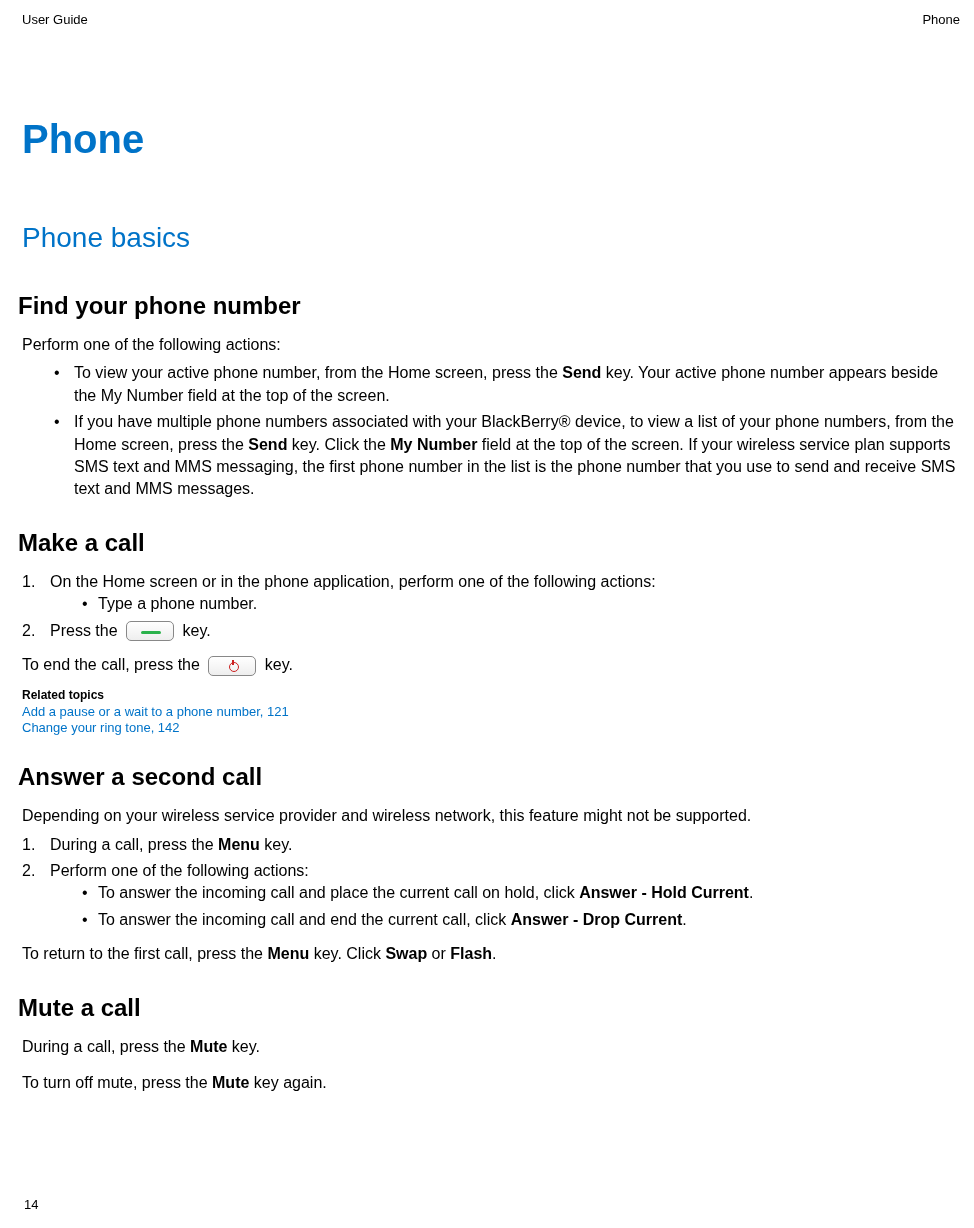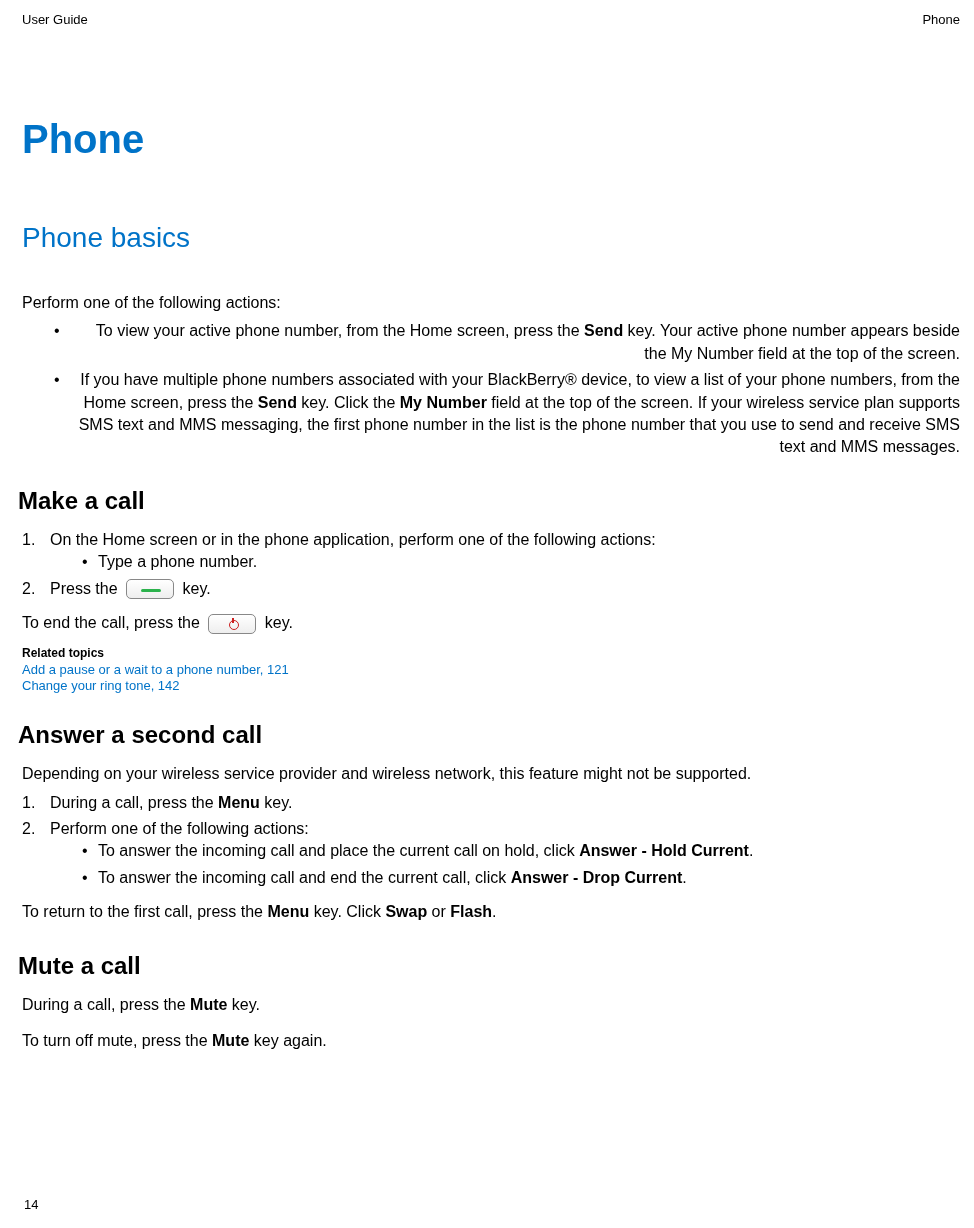--- a/index.html
+++ b/index.html
@@ -47,21 +47,20 @@
     ul.bullets, ol.numbers, ul.sub-bullets {
       list-style: none;
       padding: 0;
       margin: 0;
     }
     ul.bullets > li {
       position: relative;
       padding-left: 28px;
       margin-left: 24px;
       margin-bottom: 4px;
-      text-align: right;
     }
     ul.bullets > li::before {
       content: "•";
       position: absolute;
       left: 8px;
       top: 0;
     }
     ol.numbers > li {
       position: relative;
       padding-left: 28px;
@@ -147,20 +146,21 @@
 <div class="header-row">
   <span>User Guide</span>
   <span>Phone</span>
 </div>
 
 <h1 class="title-h1">Phone</h1>
 
 <h2 class="title-h2">Phone basics</h2>
 
 <div class="section">
+  <h3 class="title-h3">Find your phone number</h3>
   <p class="body-text">Perform one of the following actions:</p>
   <ul class="bullets">
     <li class="list-item">
       <span>To view your active phone number, from the Home screen, press the </span><span class="bold">Send</span><span> key. Your active phone number appears beside the My Number field at the top of the screen.</span>
     </li>
     <li class="list-item">
       <span>If you have multiple phone numbers associated with your BlackBerry® device, to view a list of your phone numbers, from the Home screen, press the </span><span class="bold">Send</span><span> key. Click the </span><span class="bold">My Number</span><span> field at the top of the screen. If your wireless service plan supports SMS text and MMS messaging, the first phone number in the list is the phone number that you use to send and receive SMS text and MMS messages.</span>
     </li>
   </ul>
 </div>

